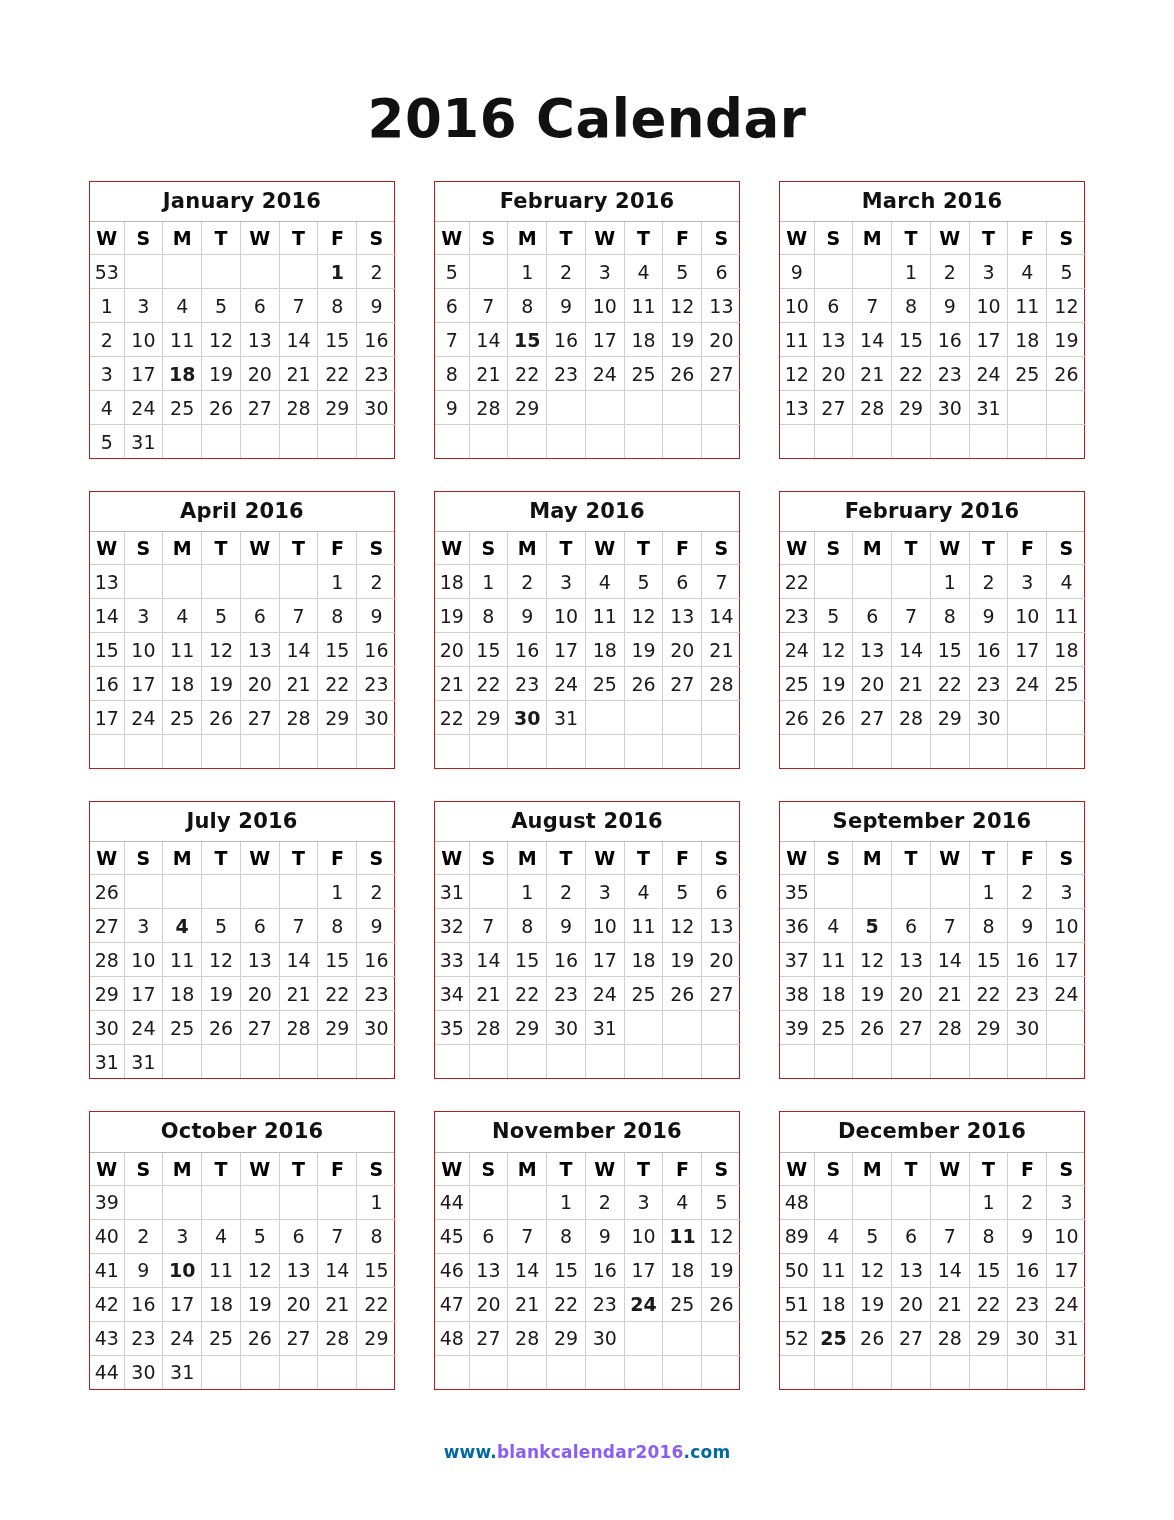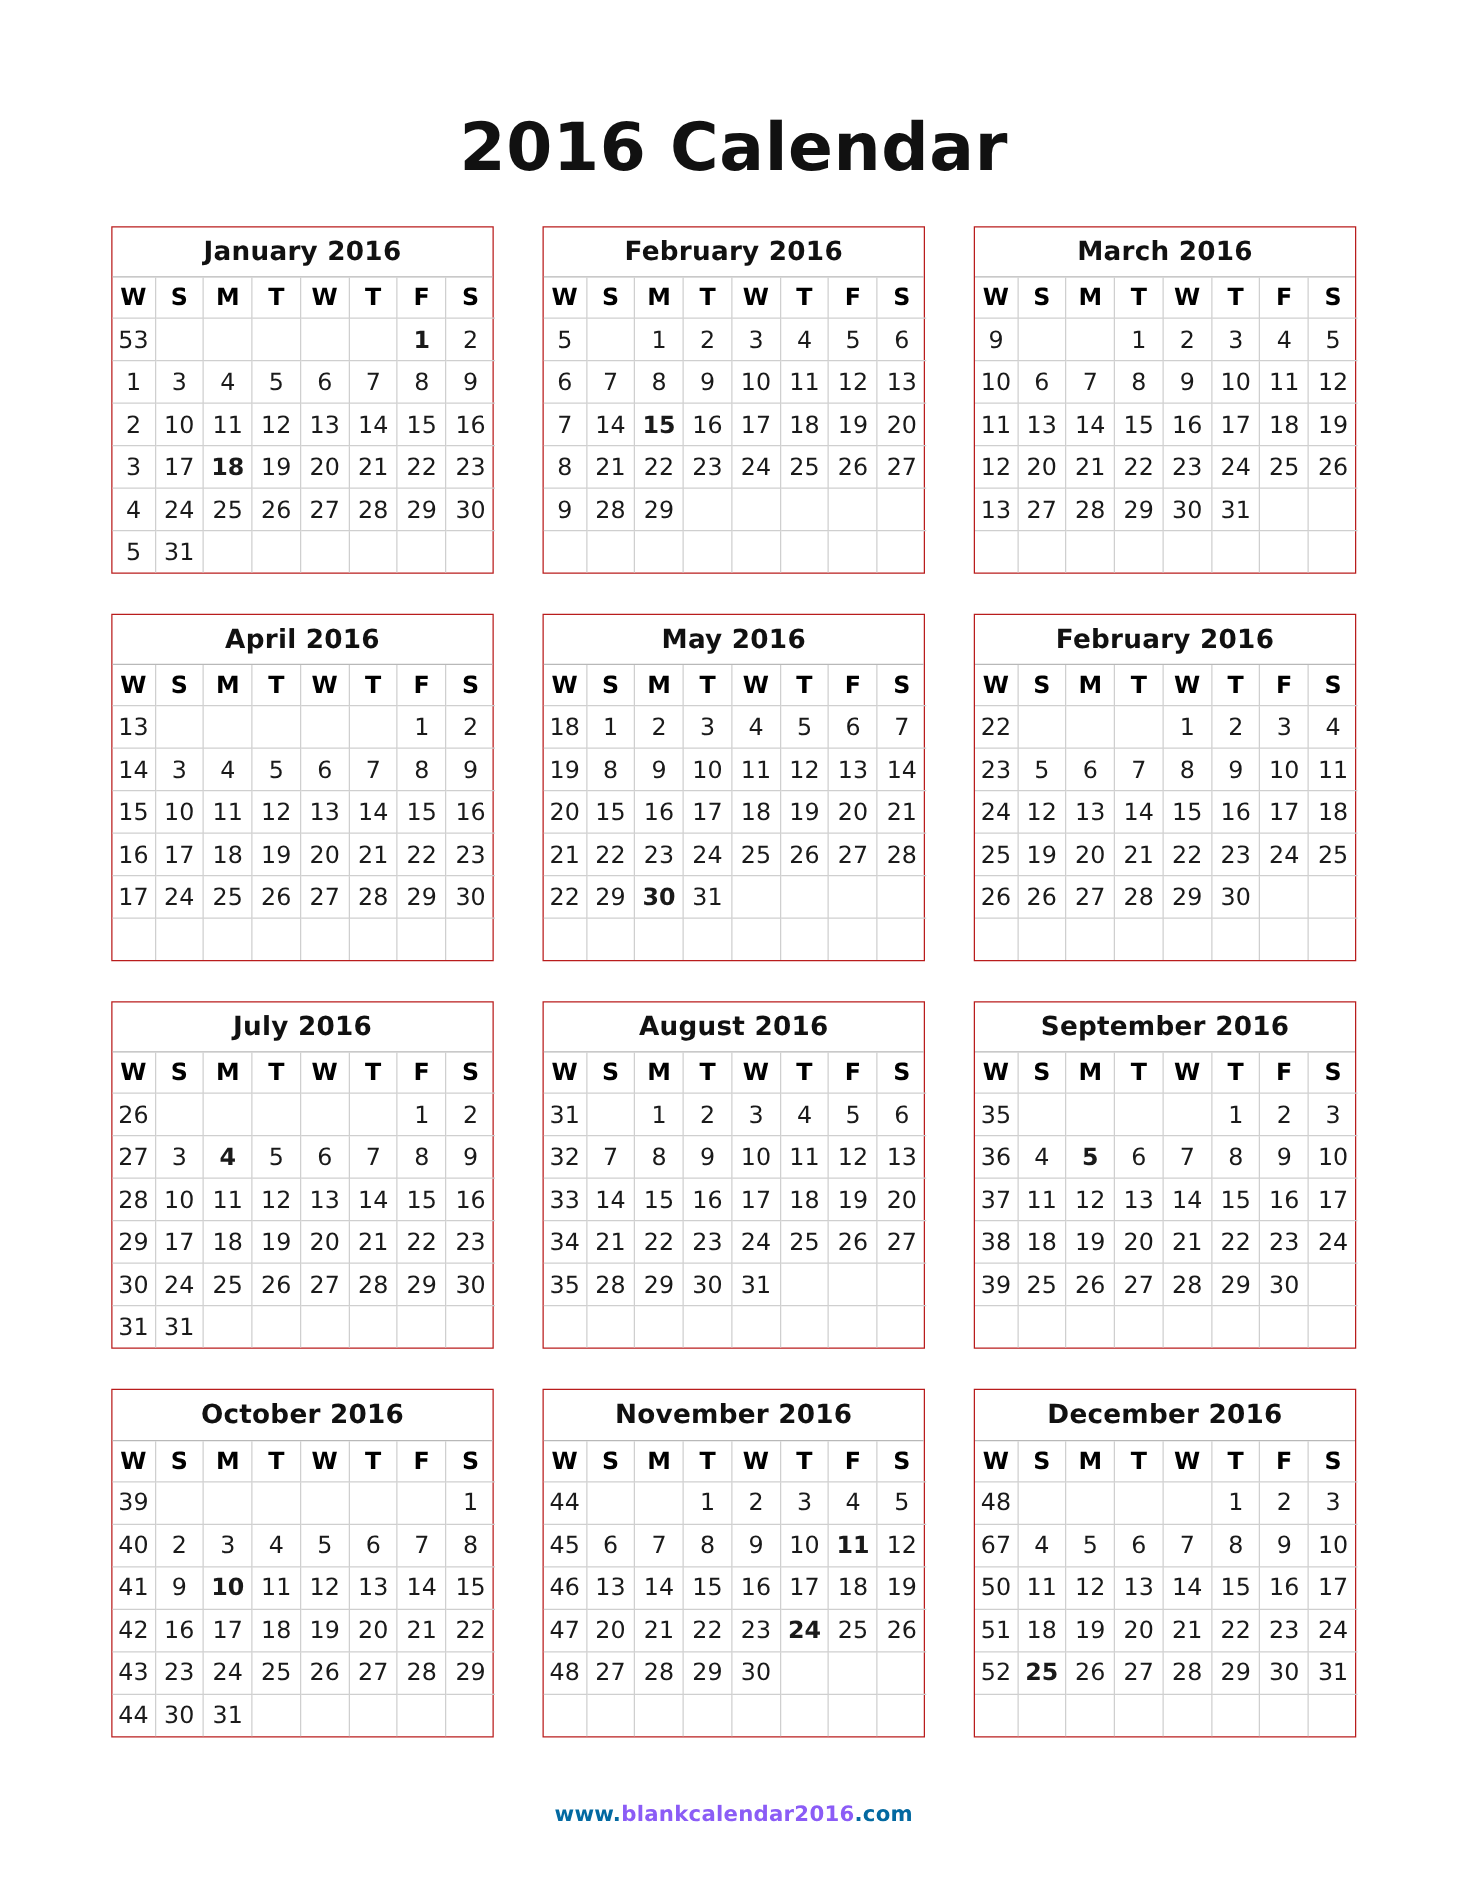--- a/index.html
+++ b/index.html
@@ -1151,21 +1151,21 @@
               <td class="weeknum">48</td>
               <td class="empty"></td>
               <td class="empty"></td>
               <td class="empty"></td>
               <td class="empty"></td>
               <td>1</td>
               <td>2</td>
               <td>3</td>
             </tr>
             <tr>
-              <td class="weeknum">67</td>
+              <td class="weeknum">89</td>
               <td>4</td>
               <td>5</td>
               <td>6</td>
               <td>7</td>
               <td>8</td>
               <td>9</td>
               <td>10</td>
             </tr>
             <tr>
               <td class="weeknum">50</td>

